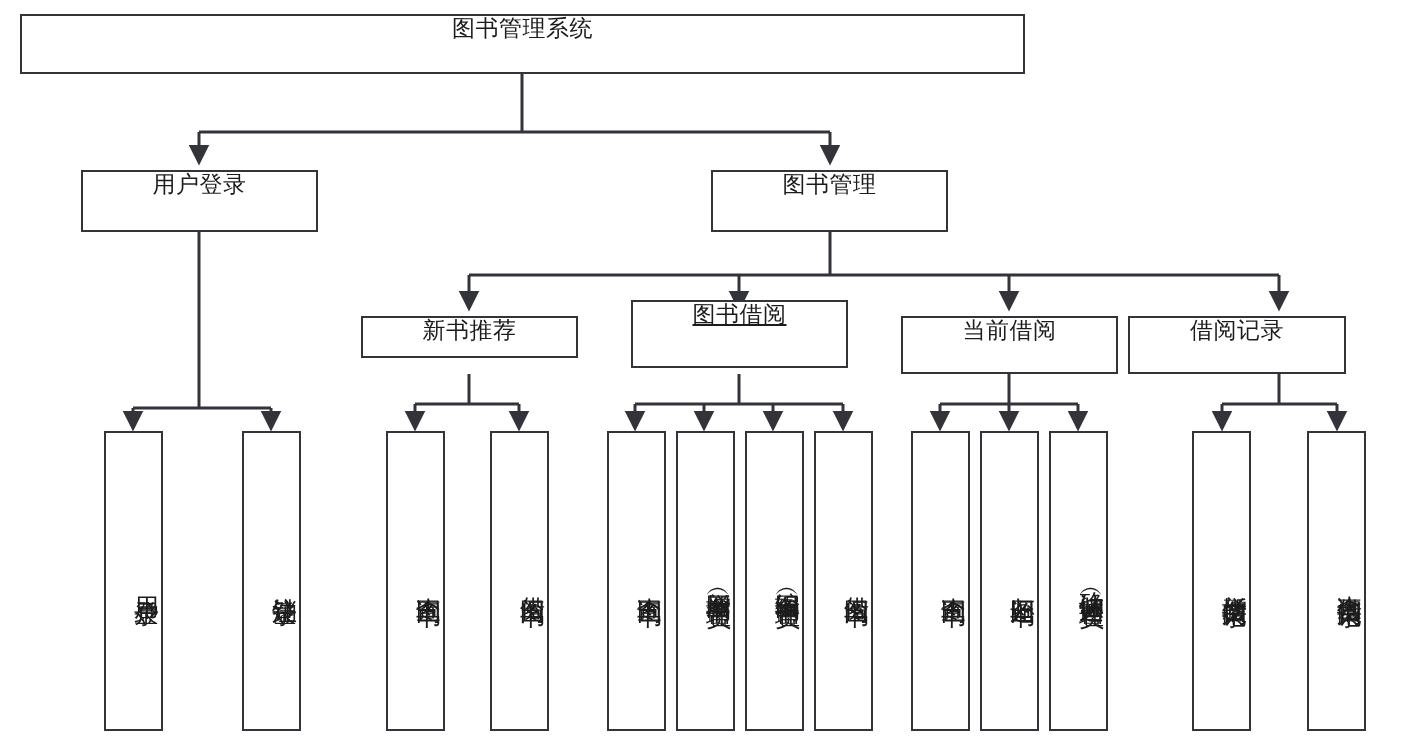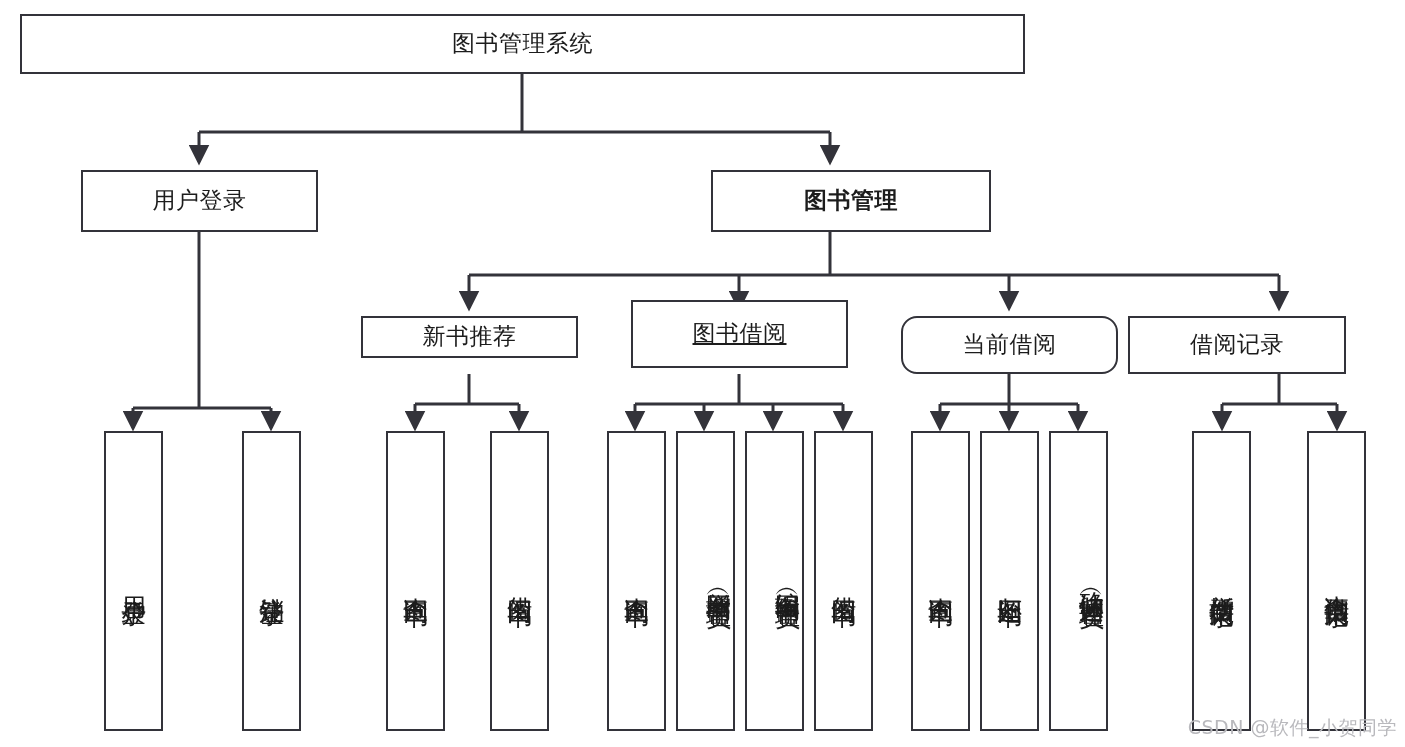--- a/index.html
+++ b/index.html
@@ -24,21 +24,21 @@
     width: 1405px;
     height: 747px;
     pointer-events: none;
   }
   .node {
     position: absolute;
     box-sizing: border-box;
     background: #ffffff;
     border: 2px solid #33333a;
     display: flex;
-    align-items: center;
+    align-items: flex-start;
     justify-content: center;
     color: #1c1c1c;
   }
   .node.horiz {
     font-size: 23px;
     letter-spacing: 0.5px;
     line-height: 1.1;
   }
   .node.vert {
     writing-mode: vertical-rl;
@@ -124,33 +124,33 @@
   </svg>
 
   <div class="node horiz" style="left:20px; top:14px; width:1005px; height:60px;">
     <span class="node-label">图书管理系统</span>
   </div>
 
   <div class="node horiz" style="left:81px; top:170px; width:237px; height:62px;">
     <span class="node-label">用户登录</span>
   </div>
 
-  <div class="node horiz" style="left:711px; top:170px; width:280px; height:62px;font-weight:bold;">
+  <div class="node horiz" style="left:711px; top:170px; width:237px; height:62px;">
     <span class="node-label">图书管理</span>
   </div>
 
   <div class="node horiz" style="left:361px; top:316px; width:217px; height:42px;">
     <span class="node-label">新书推荐</span>
   </div>
 
   <div class="node horiz" style="left:631px; top:300px; width:217px; height:68px;text-decoration:underline;">
     <span class="node-label">图书借阅</span>
   </div>
 
-  <div class="node horiz" style="left:901px; top:316px; width:217px; height:58px;border-radius:16px;">
+  <div class="node horiz" style="left:901px; top:316px; width:217px; height:58px;">
     <span class="node-label">当前借阅</span>
   </div>
 
   <div class="node horiz" style="left:1128px; top:316px; width:218px; height:58px;">
     <span class="node-label">借阅记录</span>
   </div>
 
   <div class="node vert" style="left:104px; top:431px; width:59px; height:300px;">
     <span class="node-label">用户登录</span>
   </div>
@@ -196,15 +196,14 @@
   </div>
 
   <div class="node vert" style="left:1192px; top:431px; width:59px; height:300px;">
     <span class="node-label">新增借阅记录</span>
   </div>
 
   <div class="node vert" style="left:1307px; top:431px; width:59px; height:300px;">
     <span class="node-label">查询借阅记录</span>
   </div>
 
-  <div id="watermark">CSDN @软件_小贺同学</div>
 
 </div>
 
 </body></html>

